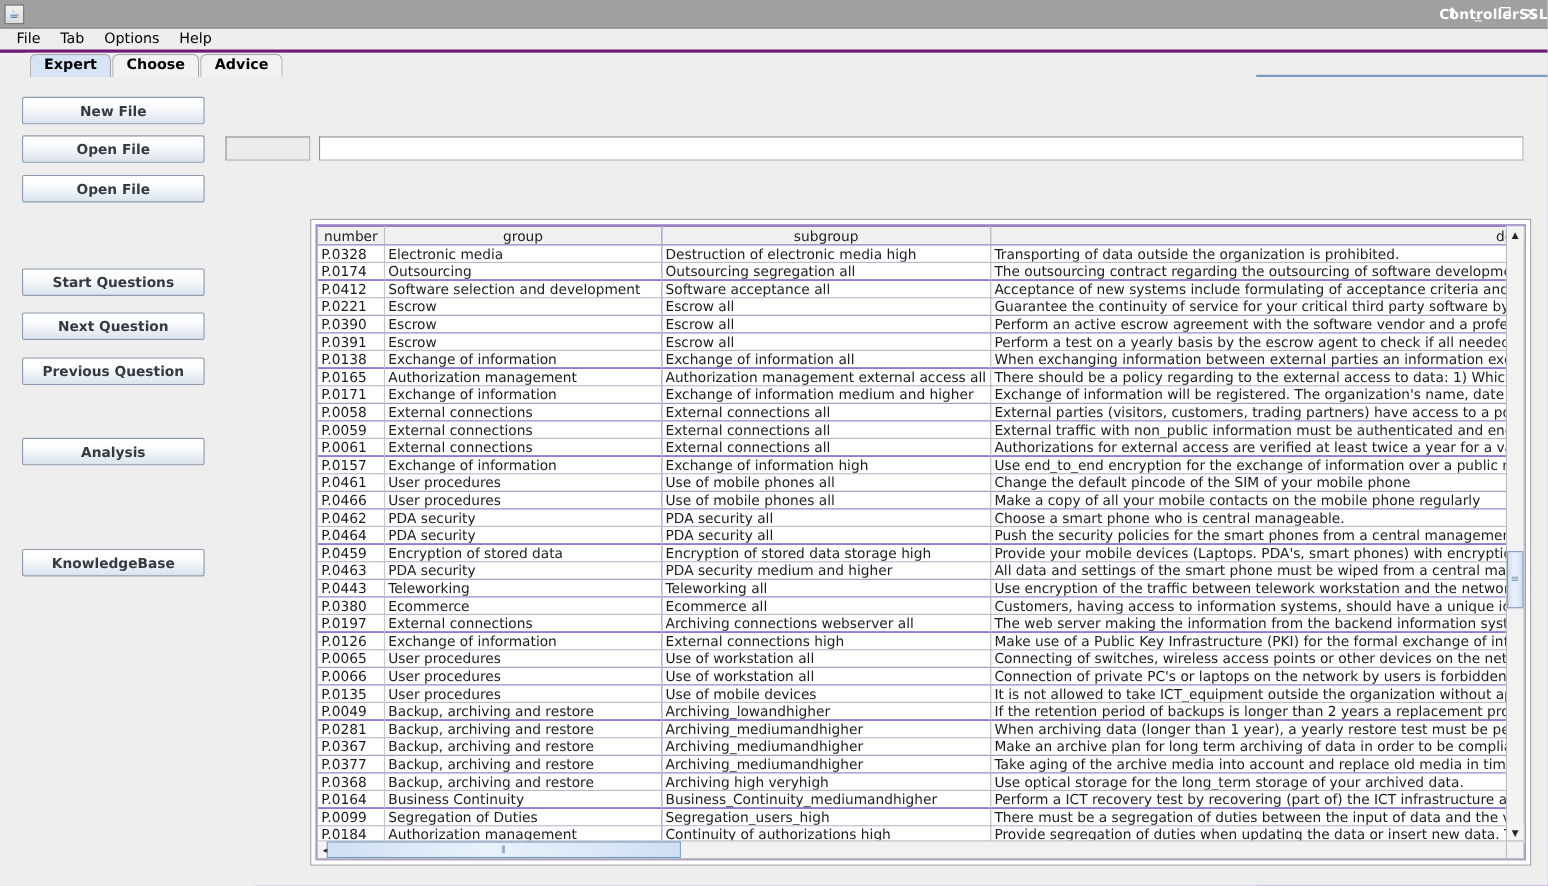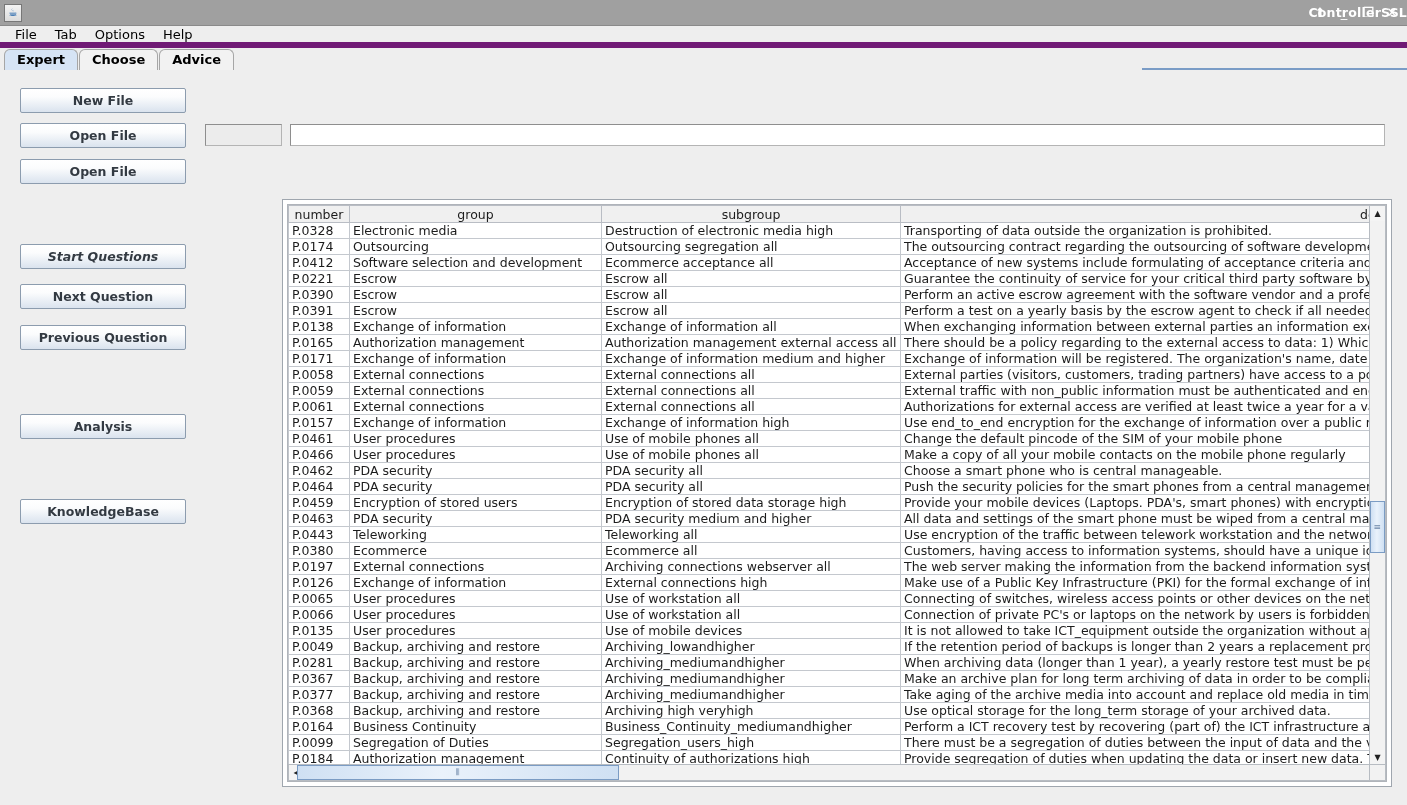--- a/index.html
+++ b/index.html
@@ -40,32 +40,32 @@
     color: #ffffff; font-size: 13px; line-height: 1;
     display: inline-block; width: 14px; text-align: center; cursor: default;
   }
 
   
   #menubar {
     height: 22px;
     background: #eeeeee;
     display: flex; align-items: center;
     padding-left: 6px;
-    border-bottom: 6px solid #701a75;
+    border-bottom: 3px solid #701a75;
   }
   #menubar .menu-item {
     font-size: 13px; color: #000; padding: 2px 9px; cursor: default;
   }
 
   
   #tabbar {
     height: 22px; position: relative;
     background: #eeeeee;
     padding-left: 4px;
-    display: flex; align-items: flex-end;
+    display: flex; align-items: flex-end; margin-left: 23px;
   }
   #tabbar::after {
     content: ""; position: absolute; left: 0; right: 0; bottom: 0;
     height: 2px; background: #7a9cc6;
   }
   .tab {
     position: relative; z-index: 2;
     font-size: 13px; font-weight: bold; color: #000;
     padding: 2px 12px 3px 12px;
     border: 1px solid #a6a6a6;
@@ -207,24 +207,24 @@
   <div class="tab selected">Expert</div>
   <div class="tab">Choose</div>
   <div class="tab">Advice</div>
 </div>
 
 <div id="content">
 
   <div class="btn" style="left:20px; top:22px;">New File</div>
   <div class="btn" style="left:20px; top:57px;">Open File</div>
   <div class="btn" style="left:20px; top:93px;">Open File</div>
-  <div class="btn" style="left:20px; top:178px;font-style:italic;">Start Questions</div>
+  <div class="btn" style="left:20px; top:178px;">Start Questions</div>
   <div class="btn" style="left:20px; top:218px;">Next Question</div>
   <div class="btn" style="left:20px; top:259px;">Previous Question</div>
-  <div class="btn" style="left:20px; top:348px;">Analysis</div>
+  <div class="btn" style="left:20px; top:332px;">Analysis</div>
   <div class="btn" style="left:20px; top:433px;">KnowledgeBase</div>
 
   <input class="tf disabled" style="left: 205px; top: 58px; width: 77px;" readonly="" placeholder="">
   <input class="tf" style="left: 290px; top: 58px; width: 1095px;" placeholder="">
 
   <div id="table-panel">
     <div id="table-viewport">
       <table class="grid">
         <colgroup>
           <col class="c-num">
@@ -249,21 +249,21 @@
             </tr>
             <tr>
               <td>P.0174</td>
               <td>Outsourcing</td>
               <td>Outsourcing segregation all</td>
               <td style="border-right: none;">The outsourcing contract regarding the outsourcing of software developme</td>
             </tr>
             <tr>
               <td>P.0412</td>
               <td>Software selection and development</td>
-              <td>Ecommerce acceptance all</td>
+              <td>Software acceptance all</td>
               <td style="border-right: none;">Acceptance of new systems include formulating of acceptance criteria and</td>
             </tr>
             <tr>
               <td>P.0221</td>
               <td>Escrow</td>
               <td>Escrow all</td>
               <td style="border-right: none;">Guarantee the continuity of service for your critical third party software by a</td>
             </tr>
             <tr>
               <td>P.0390</td>
@@ -338,21 +338,21 @@
               <td style="border-right: none;">Choose a smart phone who is central manageable.</td>
             </tr>
             <tr>
               <td>P.0464</td>
               <td>PDA security</td>
               <td>PDA security all</td>
               <td style="border-right: none;">Push the security policies for the smart phones from a central managemen</td>
             </tr>
             <tr>
               <td>P.0459</td>
-              <td>Encryption of stored users</td>
+              <td>Encryption of stored data</td>
               <td>Encryption of stored data storage high</td>
               <td style="border-right: none;">Provide your mobile devices (Laptops. PDA's, smart phones) with encryption</td>
             </tr>
             <tr>
               <td>P.0463</td>
               <td>PDA security</td>
               <td>PDA security medium and higher</td>
               <td style="border-right: none;">All data and settings of the smart phone must be wiped from a central man</td>
             </tr>
             <tr>

